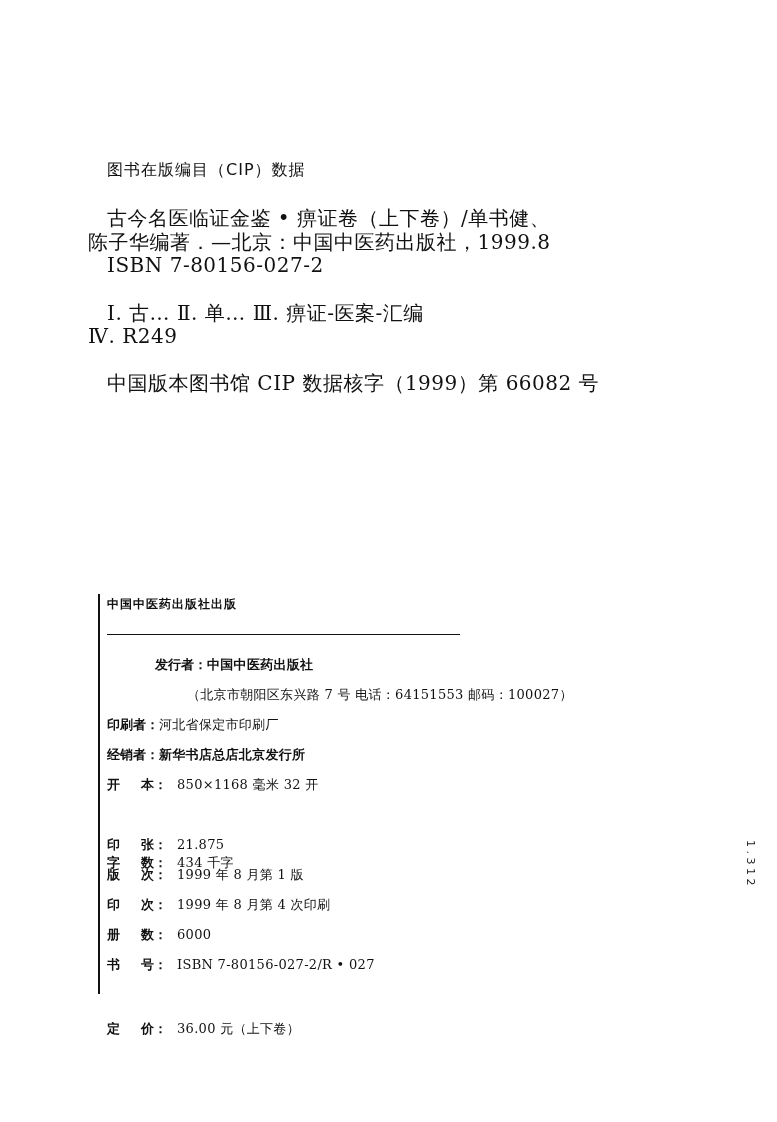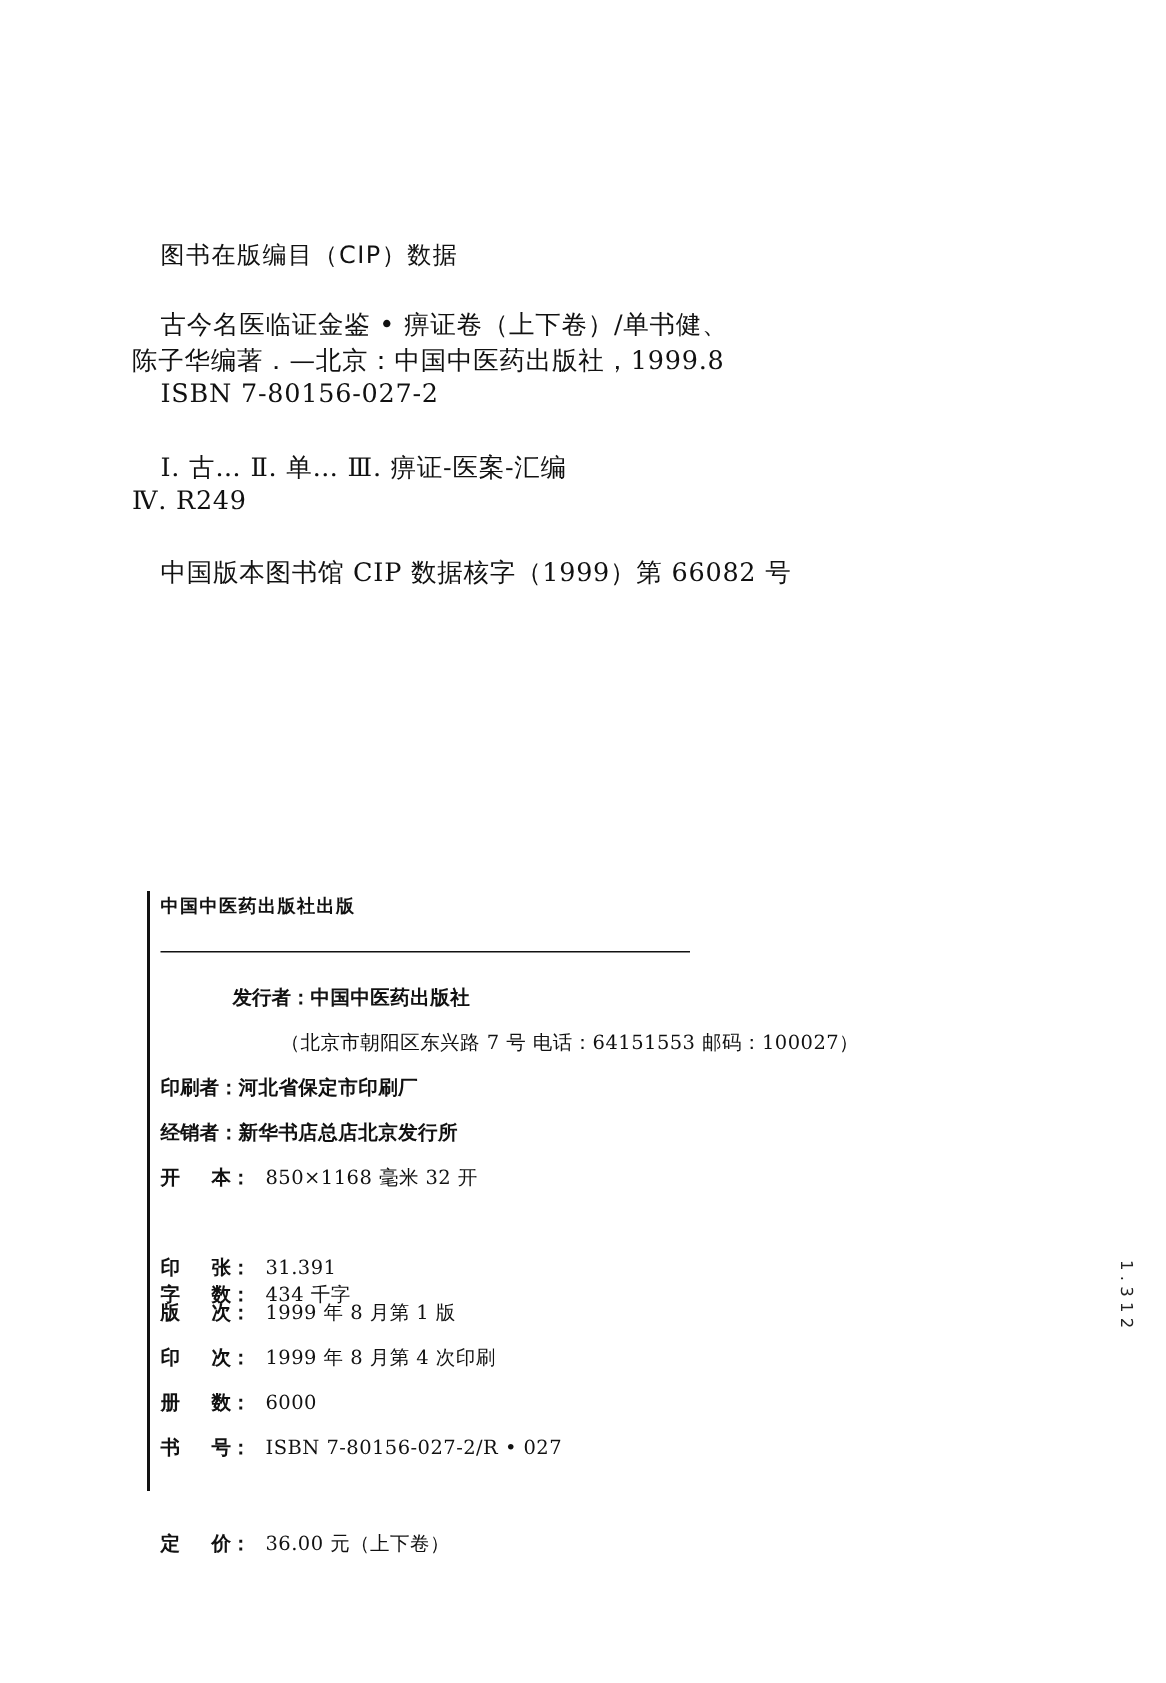--- a/index.html
+++ b/index.html
@@ -6,21 +6,21 @@
   body {
     width: 777px; height: 1122px; position: relative; overflow: hidden;
     color: #111111;
     font-family: "DejaVu Serif", "Liberation Serif", serif;
   }
   .abs { position: absolute; white-space: nowrap; }
   .cip-heading {
     left: 107px; top: 160px; font-size: 16px; font-weight: normal;
     font-family: "DejaVu Sans", "Liberation Sans", sans-serif; letter-spacing: 1px;
   }
-  .cip-line { font-size: 17px; letter-spacing: 0.5px; }
+  .cip-line { font-size: 20px; letter-spacing: 0.5px; }
   .cip-l1 { left: 107px; top: 205px; }
   .cip-l2 { left: 88px; top: 229px; }
   .cip-l3 { left: 107px; top: 253px; }
   .cip-l4 { left: 107px; top: 300px; }
   .cip-l5 { left: 88px; top: 324px; }
   .cip-l6 { left: 107px; top: 370px; }
 
   .border-left {
     position: absolute; left: 98px; top: 594px; width: 1.5px; height: 400px; background: #111;
   }
@@ -63,34 +63,34 @@
 <div class="abs colophon-heading">中国中医药出版社出版</div>
 <div class="divider"></div>
 
 <div class="crow" style="top:656px;margin-left:48px;">
   <span class="lbl">发行者：</span><span class="val" style="font-family:'DejaVu Sans','Liberation Sans',sans-serif;font-weight:bold;">中国中医药出版社</span>
 </div>
 <div class="crow indent" style="top:686px;">
   <span class="val">（北京市朝阳区东兴路 7 号  电话：64151553  邮码：100027）</span>
 </div>
 <div class="crow" style="top:716px;">
-  <span class="lbl">印刷者：</span><span class="val" style="font-family:'DejaVu Sans','Liberation Sans',sans-serif;font-weight:bold;">河北省保定市印刷厂</span>
+  <span class="lbl">印刷者：</span><span class="val" style="font-family:'DejaVu Sans','Liberation Sans',sans-serif;font-weight:normal;">河北省保定市印刷厂</span>
 </div>
 <div class="crow" style="top:746px;">
   <span class="lbl">经销者：</span><span class="val" style="font-family:'DejaVu Sans','Liberation Sans',sans-serif;font-weight:bold;">新华书店总店北京发行所</span>
 </div>
 
 <div class="crow" style="top:776px;">
   <span class="lbl spaced"><span>开</span><span>本：</span></span><span class="val">850×1168 毫米   32 开</span>
 </div>
 <div class="crow" style="top:826px;margin-top:28px;">
   <span class="lbl spaced"><span>字</span><span>数：</span></span><span class="val">434 千字</span>
 </div>
 <div class="crow" style="top:836px;">
-  <span class="lbl spaced"><span>印</span><span>张：</span></span><span class="val">31.391</span>
+  <span class="lbl spaced"><span>印</span><span>张：</span></span><span class="val">21.875</span>
 </div>
 <div class="crow" style="top:866px;">
   <span class="lbl spaced"><span>版</span><span>次：</span></span><span class="val">1999 年 8 月第 1 版</span>
 </div>
 <div class="crow" style="top:896px;">
   <span class="lbl spaced"><span>印</span><span>次：</span></span><span class="val">1999 年 8 月第 4 次印刷</span>
 </div>
 <div class="crow" style="top:926px;">
   <span class="lbl spaced"><span>册</span><span>数：</span></span><span class="val">6000</span>
 </div>

